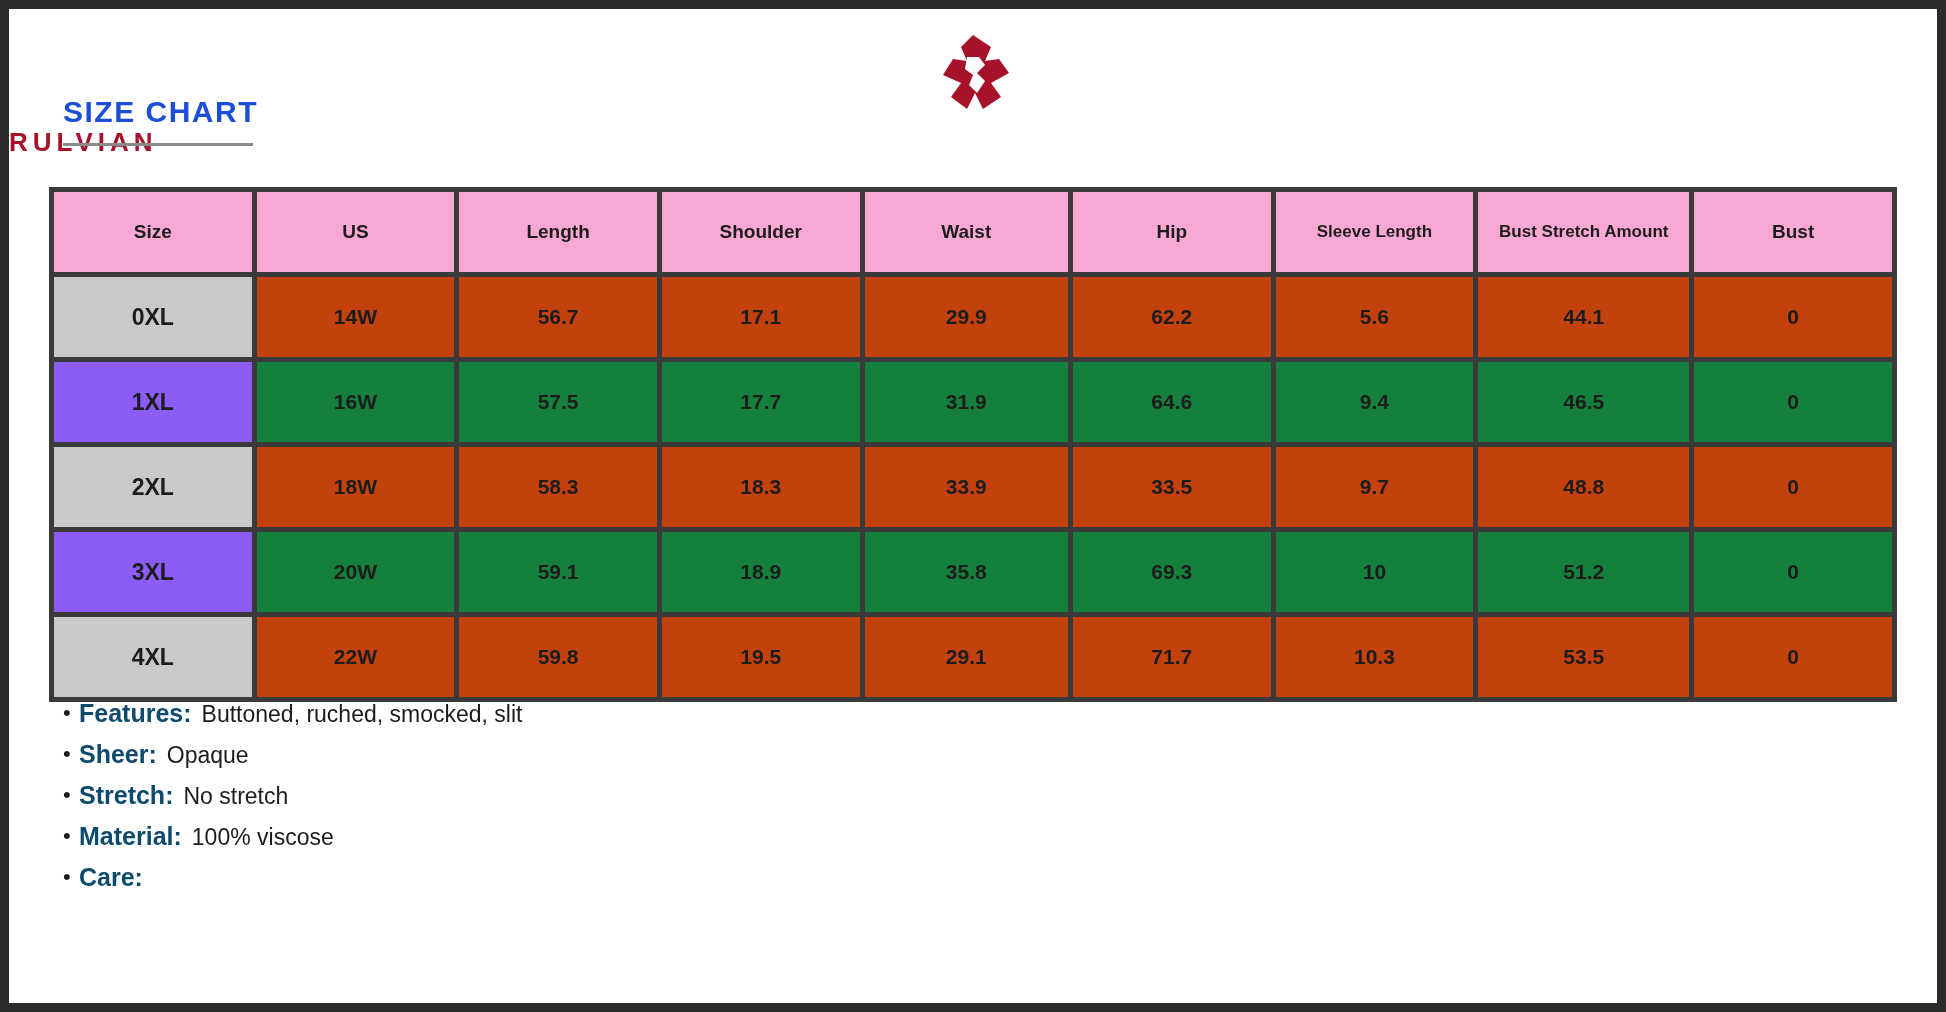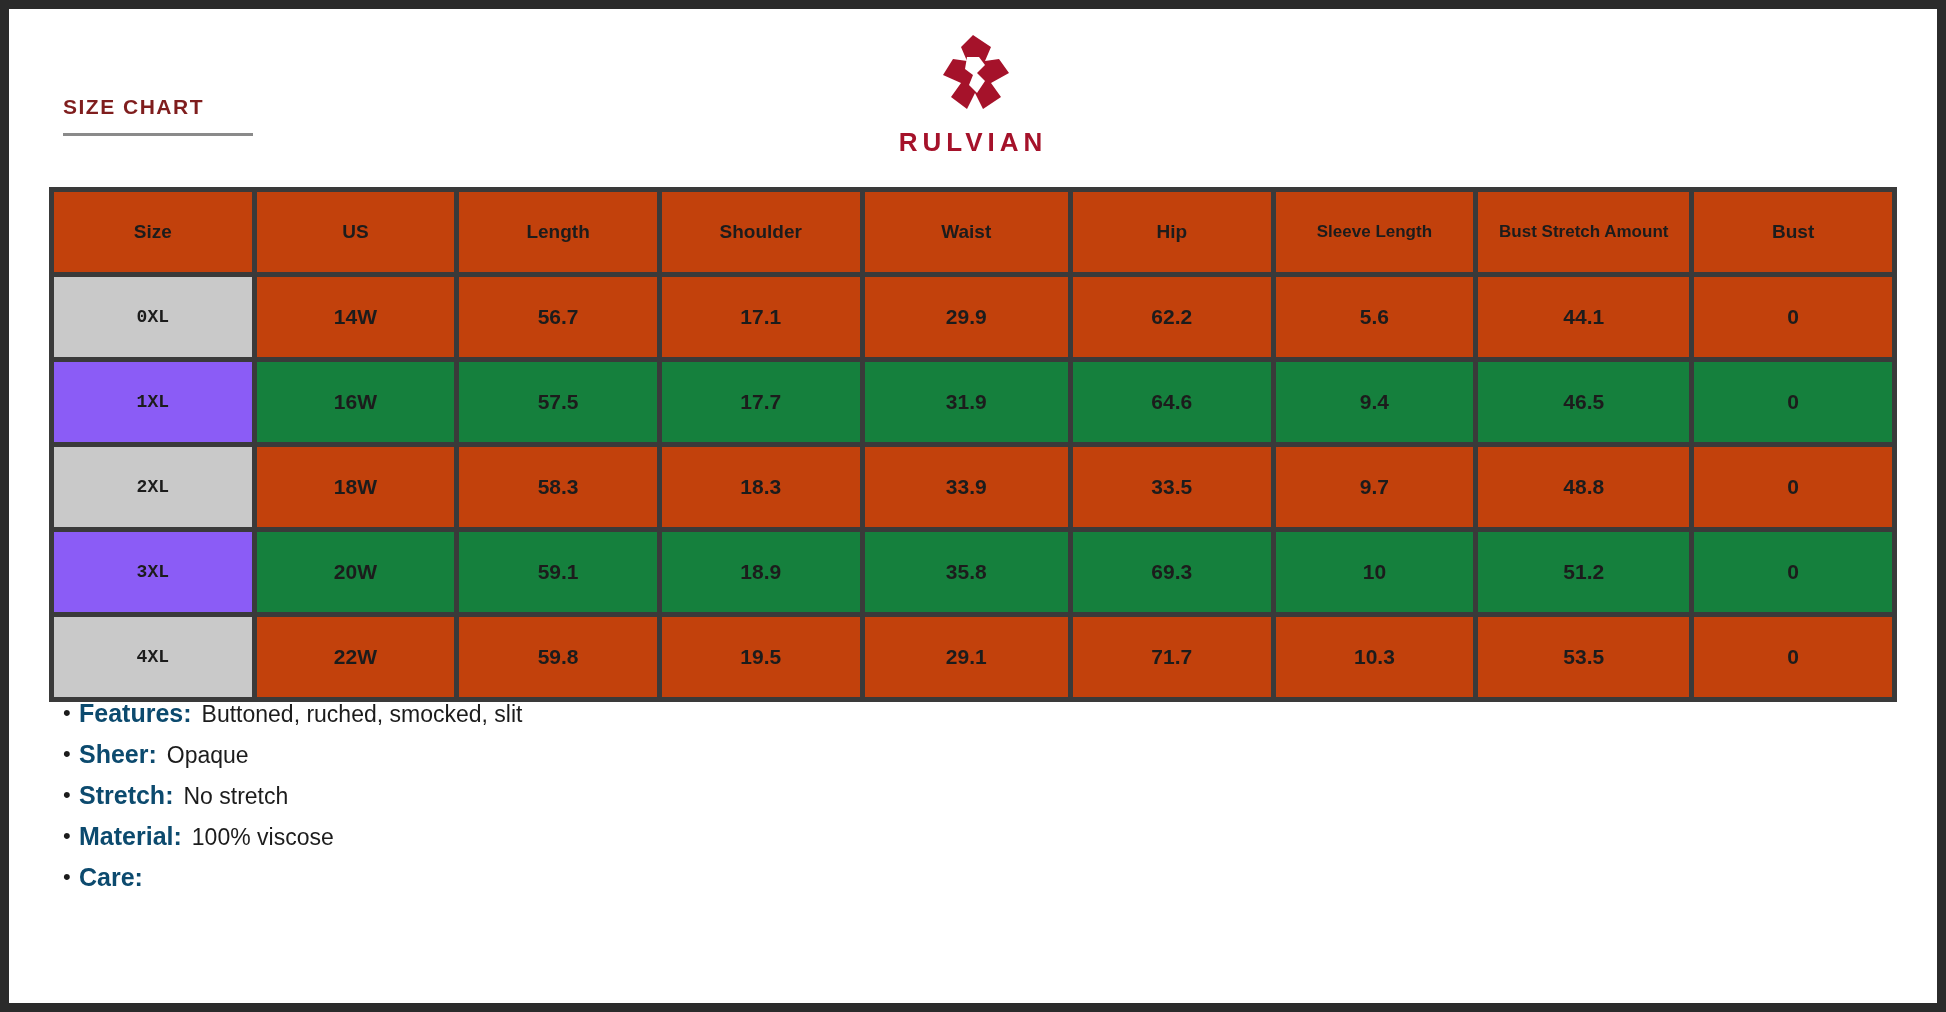--- a/index.html
+++ b/index.html
@@ -28,44 +28,44 @@
     box-sizing: border-box;
     padding: 30px 40px 0 40px;
   }
 
   
   .brand {
     position: absolute;
     top: 22px;
     left: 0;
     right: 0;
-    text-align: center;
+    text-align: left;
     pointer-events: none;
   }
   .brand svg { display: block; margin: 0 auto; }
   .brand-name {
     margin-top: 4px;
     font-size: 26px;
     font-weight: 700;
     letter-spacing: 5px;
     color: #a5122a;
     font-family: "Liberation Sans", sans-serif;
   }
 
   
   .title-block {
     position: absolute;
     top: 86px;
     left: 54px;
   }
   .title {
-    font-size: 21px;
+    font-size: 30px;
     font-weight: 700;
     letter-spacing: 1.5px;
-    color: #7f1d1d;
+    color: #1d4ed8;
   }
   .title-rule {
     margin-top: 14px;
     width: 190px;
     height: 3px;
     background: #8a8a8a;
   }
 
   
   .table-wrap {
@@ -81,39 +81,38 @@
   }
   table.size-chart th,
   table.size-chart td {
     border: 5px solid #3a3a3a;
     text-align: center;
     vertical-align: middle;
     font-weight: 700;
     color: #1c1c1c;
   }
   table.size-chart thead th {
-    background: #c2410c;
+    background: #f9a8d4;
     height: 78px;
     font-size: 19px;
   }
   table.size-chart thead th.narrow-head {
     font-size: 17px;
   }
   table.size-chart tbody td {
     height: 78px;
     font-size: 21px;
     background: #c2410c;
   }
   table.size-chart tbody tr.alt td {
     background: #15803d;
   }
   table.size-chart tbody td.size-cell {
     background: #c9c9c9;
-    font-size: 18px;
-    font-family: Liberation Mono, monospace;
+    font-size: 23px;
   }
   table.size-chart tbody tr.alt td.size-cell {
     background: #8b5cf6;
   }
   col.c-size   { width: 10.6%; }
   col.c-us     { width: 10.6%; }
   col.c-len    { width: 10.6%; }
   col.c-sho    { width: 10.6%; }
   col.c-wai    { width: 10.9%; }
   col.c-hip    { width: 10.6%; }

